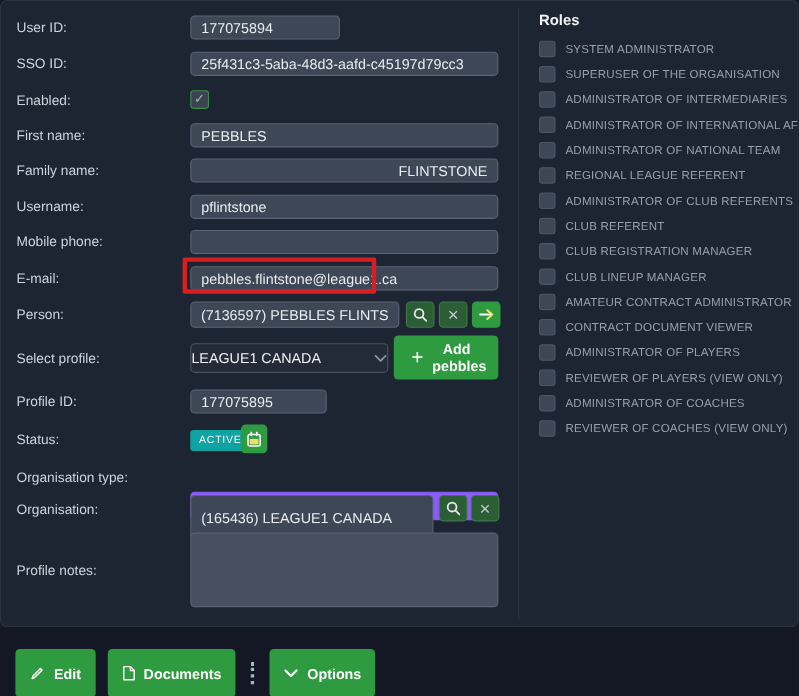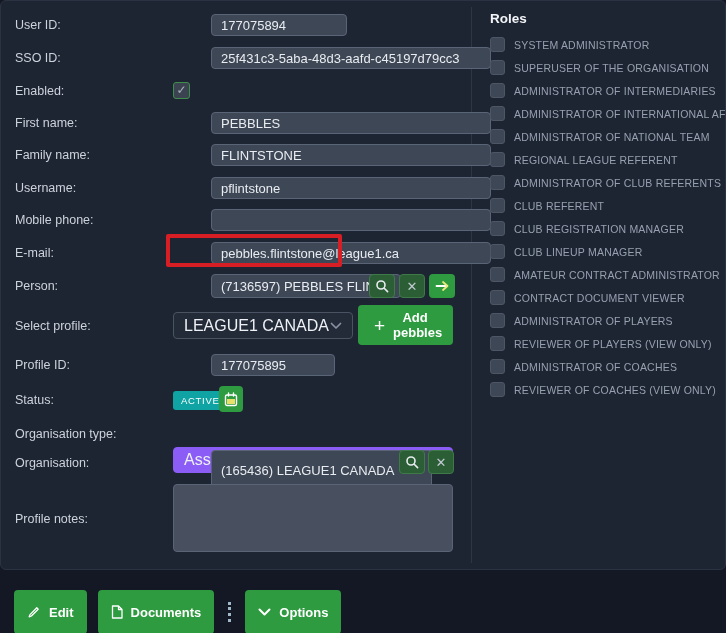--- a/index.html
+++ b/index.html
@@ -6,28 +6,28 @@
   html,body { width:726px; height:633px; background:#141824; font-family:"Liberation Sans", sans-serif; overflow:hidden; }
   .stage { position:relative; width:726px; height:633px; }
 
   .panel { position:absolute; left:0; top:0; width:726px; height:570px;
            background:#1e2532; border:1px solid #2b3342; border-radius:6px; }
   .divider-v { position:absolute; left:470px; top:6px; width:1px; height:556px; background:#2e3644; }
 
   
   .flabel { position:absolute; left:14px; width:152px; font-size:12.5px; color:#ccd3dd; line-height:16px; }
   .tinput { position:absolute; background:#3e4755; border:1px solid #5a6477; border-radius:4px;
-            color:#e9ecf1; font-size:13px; padding:0 9px; font-family:"Liberation Sans", sans-serif; outline:none;margin-left:38px; }
+            color:#e9ecf1; font-size:13px; padding:0 9px; font-family:"Liberation Sans", sans-serif; outline:none; }
   .tinput:disabled { opacity:1; }
 
   .checkbox { position:absolute; width:17px; height:17px; background:#3a434f; border:1.5px solid #3f8d4d;
               border-radius:3px; color:#a9b2bc; font-size:12px; line-height:14px; text-align:center; cursor:pointer; }
 
   .selectbox { position:absolute; border-radius:4px; display:flex; align-items:center;
-               color:#eef1f5; font-size:16px; padding:0 10px; cursor:pointer; }
+               color:#eef1f5; font-size:13px; padding:0 0; cursor:pointer; }
   .selectbox .chev { margin-left:auto; }
   .sel-dark  { background:#242b38; border:1px solid #4a5362; }
   .sel-light { background:#8b5cf6; border:1px solid #8b5cf6;margin-top:27px; }
 
   .btn-dark-green { position:absolute; width:26px; height:24px; background:#2b5e35; border:1px solid #3e7a48;
                     border-radius:4px; display:flex; align-items:center; justify-content:center; cursor:pointer; }
   .btn-bright { background:#2f9b40; border:none; border-radius:4px; cursor:pointer;
                 display:flex; align-items:center; justify-content:center; }
   .x-glyph { color:#c2c9d2; font-size:13px; line-height:13px; }
 
@@ -75,21 +75,21 @@
 
     <span class="flabel" style="top:82px">Enabled:</span>
     <span class="checkbox" style="left:172px; top:81px">
       <span>✓</span>
     </span>
 
     <span class="flabel" style="top:114px">First name:</span>
     <input class="tinput" style="left: 172px; top: 111px; width: 280px; height: 22px;" type="text" value="PEBBLES">
 
     <span class="flabel" style="top:146px">Family name:</span>
-    <input class="tinput" style="left: 172px; top: 143px; width: 280px; height: 22px;" type="text" value="FLINTSTONE">
+    <input class="tinput" style="left: 172px; top: 143px; width: 280px; height: 22px; text-align: right;" type="text" value="FLINTSTONE">
 
     <span class="flabel" style="top:179px">Username:</span>
     <input class="tinput" style="left: 172px; top: 176px; width: 280px; height: 22px;" type="text" value="pflintstone">
 
     <span class="flabel" style="top:211px">Mobile phone:</span>
     <input class="tinput" style="left: 172px; top: 208px; width: 280px; height: 22px;" type="text" value="">
 
     <span class="flabel" style="top:244px">E-mail:</span>
     <input class="tinput" style="left: 172px; top: 241px; width: 280px; height: 22px;" type="text" value="pebbles.flintstone@league1.ca">
     <div class="red-box"></div>

